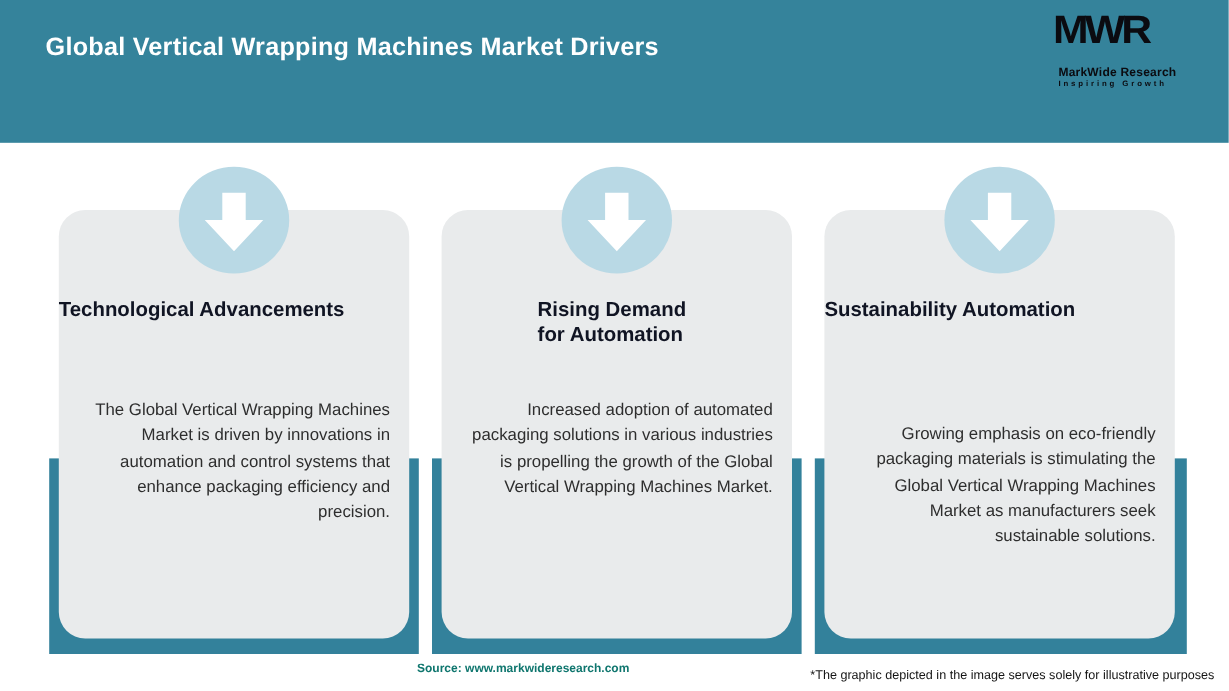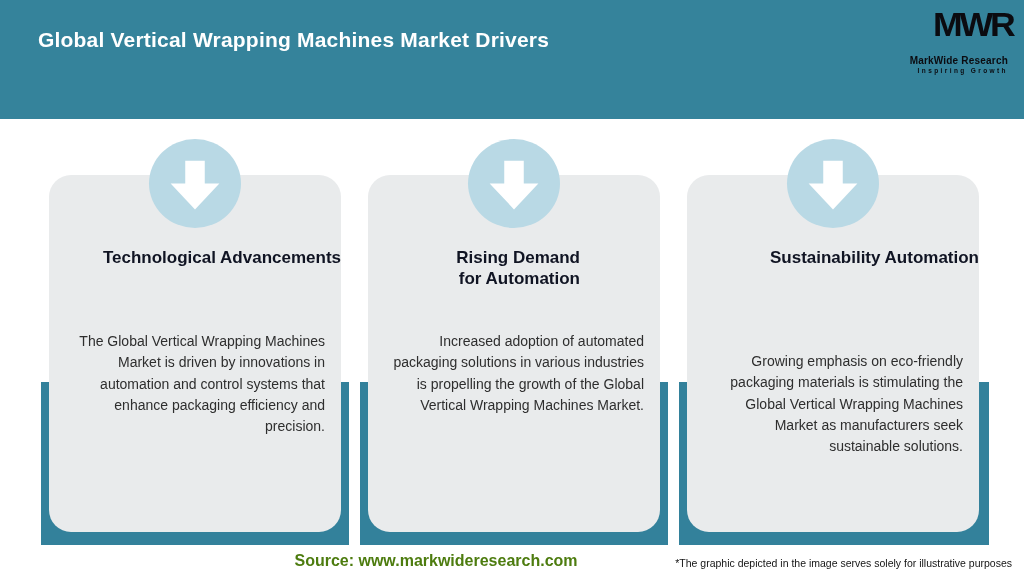--- a/index.html
+++ b/index.html
@@ -16,22 +16,22 @@
     position: absolute; left: 0; top: 0;
     width: 1024px; height: 119px;
     background: #35839b;
   }
   .header-title {
     position: absolute; left: 38px; top: 28px;
     font-size: 21px; font-weight: bold; color: #ffffff;
     letter-spacing: 0.2px;
   }
   .logo {
-    position: absolute; right: 16px; top: 9px;
-    width: 110px; text-align: right; color: #0b0b10;
+    position: absolute; right: 32px; top: 9px;
+    width: 110px; text-align: left; color: #0b0b10;
   }
   .logo-acronym {
     font-size: 33px; font-weight: 900; line-height: 0.95;
     letter-spacing: -3px; transform: scaleX(1.08);
   }
   .logo-name {
     font-size: 10px; font-weight: bold; letter-spacing: 0.2px; margin-top: 15px;
   }
   .logo-tagline {
     font-size: 6.5px; font-weight: bold; letter-spacing: 2.4px; margin-top: 1px;
@@ -47,21 +47,21 @@
     background: #e9ebec; border-radius: 22px;
   }
   .circle {
     position: absolute; top: 139px; width: 92px; height: 89px;
     border-radius: 50%; background: #b9d9e5;
     display: flex; align-items: center; justify-content: center;
   }
   .circle svg { display: block; margin-top: 2px; }
   .card-title {
     position: absolute; top: 247px; width: 292px;
-    text-align: right; font-size: 17px; font-weight: bold;
+    text-align: left; font-size: 17px; font-weight: bold;
     color: #101423; line-height: 1.25;
   }
   .card-body {
     position: absolute; top: 331px; width: 259px;
     font-size: 14px; line-height: 1.52; color: #2e2e2e;
     text-align: right;
   }
 
   
   .g1 .teal-back { left: 41px; }
@@ -78,22 +78,22 @@
   
   .g3 .teal-back { left: 679px; width: 310px; }
   .g3 .card      { left: 687px; }
   .g3 .circle    { left: 787px; }
   .g3 .card-title{ left: 687px; }
   .g3 .card-body { left: 704px; margin-top: 20px; }
 
   
   .source-line {
     position: absolute; top: 552px; left: 0; width: 872px;
-    text-align: center; font-size: 16px; font-weight: bold;
-    color: #4d7c0f;
+    text-align: center; font-size: 10px; font-weight: bold;
+    color: #0f766e;
   }
   .disclaimer {
     position: absolute; top: 557px; right: 12px;
     font-size: 10.5px; color: #141414;
   }
 </style>
 </head>
 <body>
 
 <div class="header">

